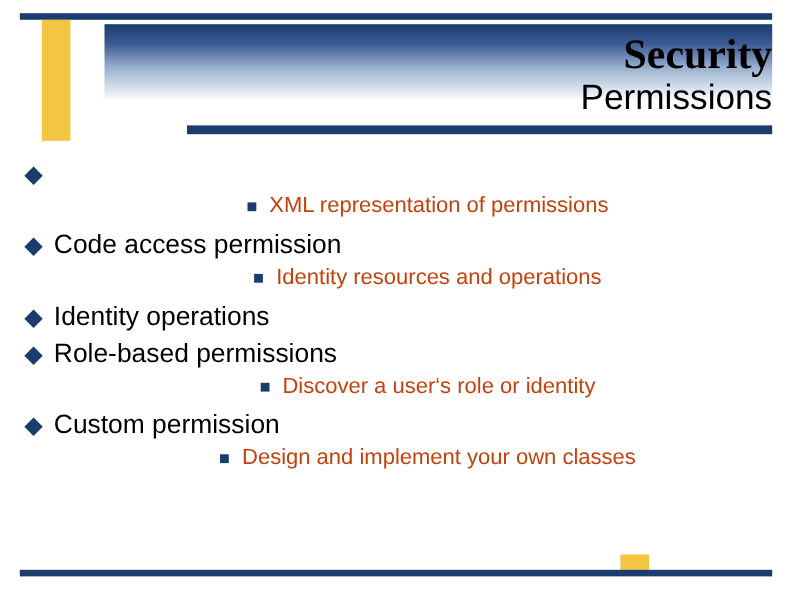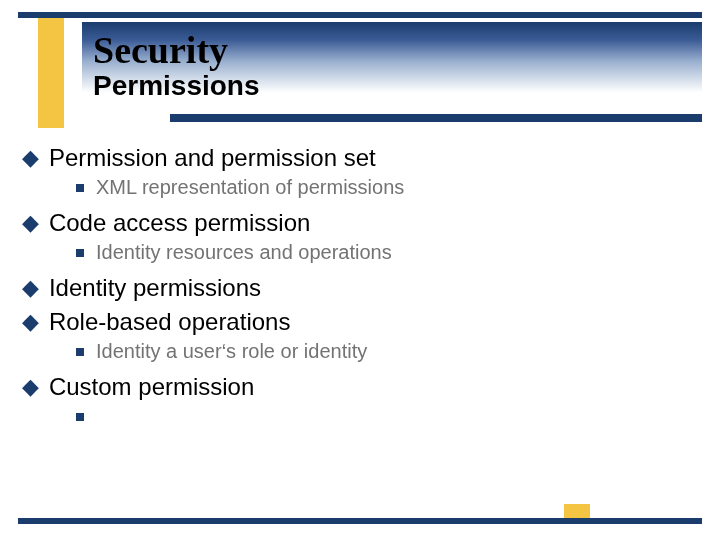--- a/index.html
+++ b/index.html
@@ -23,38 +23,37 @@
     position: absolute;
     top: 18px;
     left: 38px;
     width: 26px;
     height: 110px;
     background: #f4c542;
   }
   .title-band {
     position: absolute;
     top: 22px;
-    left: 82px;
+    left: 95px;
     right: 18px;
     height: 88px;
     background: linear-gradient(to bottom, #1b3d6d 0%, #3a5a95 20%, #9ab0cf 45%, #ffffff 80%);
-    text-align: left;
-    padding-left: 11px;
+    text-align: right;
   }
   .title {
     font-family: "Times New Roman", Times, serif;
     font-weight: bold;
     font-size: 38px;
     color: #000;
     padding-top: 6px;
   }
   .subtitle {
     font-family: Arial, Helvetica, sans-serif;
-    font-weight: bold;
-    font-size: 28px;
+    font-weight: normal;
+    font-size: 32px;
     color: #000;
     margin-top: -2px;
   }
   .under-rule {
     position: absolute;
     top: 114px;
     left: 170px;
     right: 18px;
     height: 8px;
     background: #1b3d6d;
@@ -77,23 +76,24 @@
   .l1 .bullet {
     color: #1b3d6d;
     font-size: 22px;
     line-height: 28px;
   }
   .l2 {
     display: flex;
     align-items: flex-start;
     gap: 12px;
     font-size: 20px;
-    color: #737373;
+    color: #c2410c;
     margin: 4px 0 10px 0;
     padding-left: 58px;
+    justify-content: center;
   }
   .l2 .sq {
     width: 8px;
     height: 8px;
     background: #1b3d6d;
     margin-top: 8px;
     flex-shrink: 0;
   }
   .bottom-rule {
     position: absolute;
@@ -121,54 +121,54 @@
 <div class="title-band">
   <div class="title">Security</div>
   <div class="subtitle">Permissions</div>
 </div>
 <div class="under-rule"></div>
 
 <div class="content">
 
   <div class="l1">
     <span class="bullet">◆</span>
-    <span>Permission and permission set</span>
   </div>
   <div class="l2">
     <span class="sq"></span>
     <span>XML representation of permissions</span>
   </div>
 
   <div class="l1">
     <span class="bullet">◆</span>
     <span>Code access permission</span>
   </div>
   <div class="l2">
     <span class="sq"></span>
     <span>Identity resources and operations</span>
   </div>
 
   <div class="l1">
     <span class="bullet">◆</span>
-    <span>Identity permissions</span>
+    <span>Identity operations</span>
   </div>
 
   <div class="l1">
     <span class="bullet">◆</span>
-    <span>Role-based operations</span>
+    <span>Role-based permissions</span>
   </div>
   <div class="l2">
     <span class="sq"></span>
-    <span>Identity a user‘s role or identity</span>
+    <span>Discover a user‘s role or identity</span>
   </div>
 
   <div class="l1">
     <span class="bullet">◆</span>
     <span>Custom permission</span>
   </div>
   <div class="l2">
     <span class="sq"></span>
+    <span>Design and implement your own classes</span>
   </div>
 
 </div>
 
 <div class="yellow-bar-bottom"></div>
 <div class="bottom-rule"></div>
 
 </body></html>

